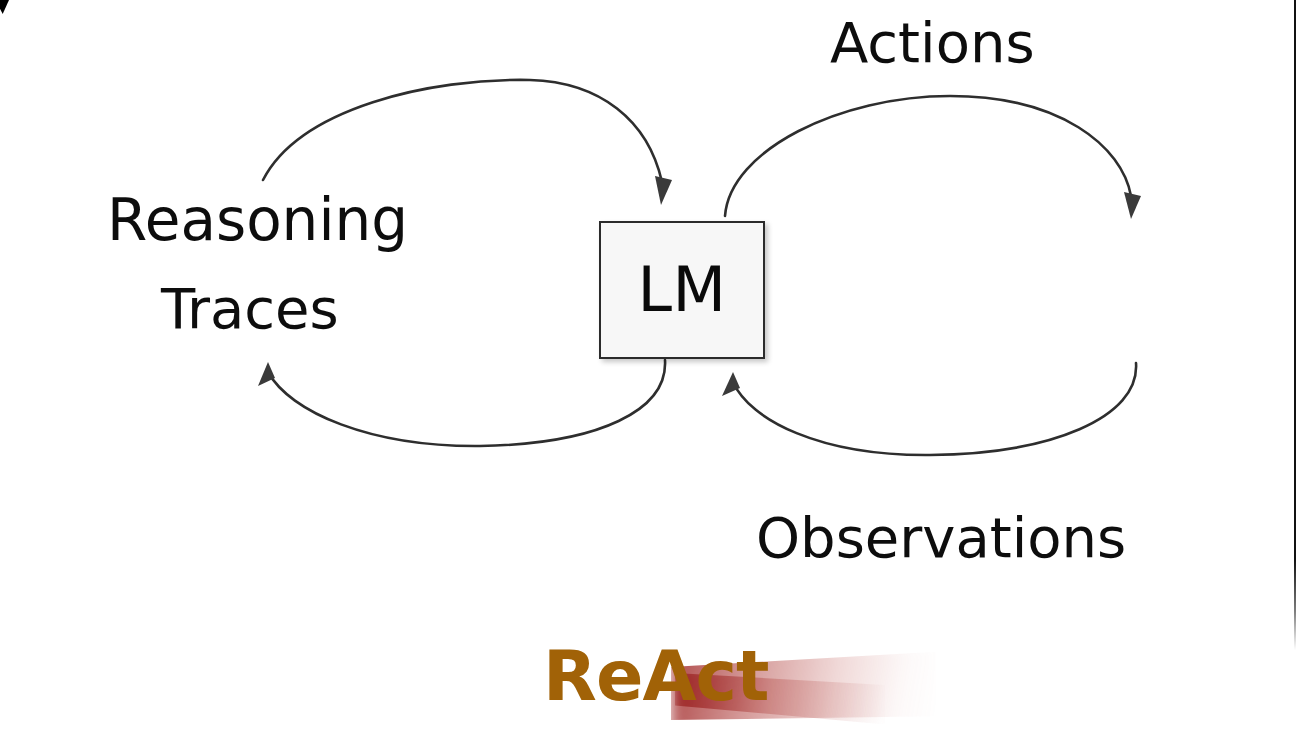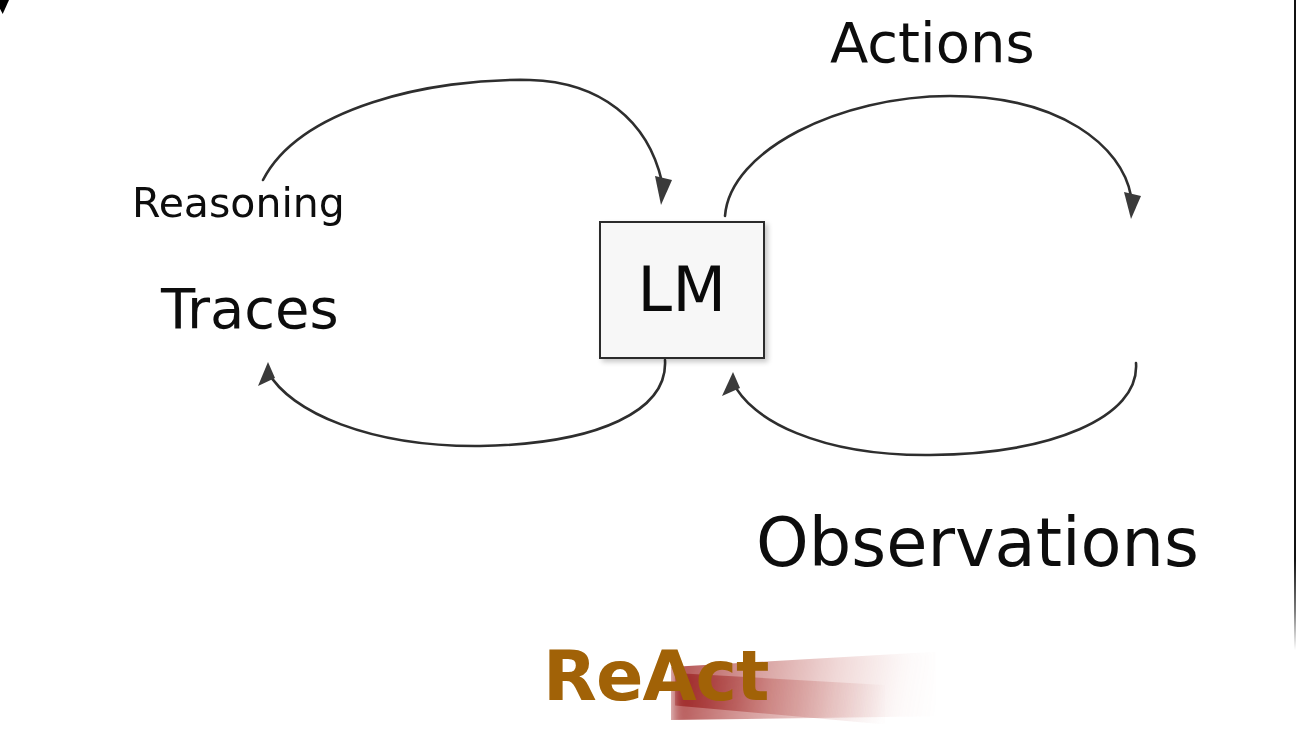--- a/index.html
+++ b/index.html
@@ -61,22 +61,22 @@
   #node-env { left: 1040px; top: 222px; width: 191px; height: 139px; }
 
   
   .caption {
     position: absolute;
     color: #0d0d0d;
     line-height: 1.06;
     white-space: nowrap;
   }
   #caption-actions      { left: 830px;  top: 13px;  font-size: 56px; text-align: right; }
-  #caption-observations { left: 756px;  top: 508px; font-size: 67px; }
-  #caption-reasoning    { left: 107px;  top: 182px; font-size: 41px; margin-left: 25px; }
+  #caption-observations { left: 756px;  top: 508px; font-size: 56px; }
+  #caption-reasoning    { left: 107px;  top: 190px; font-size: 58px; }
   #caption-traces       { left: 161px;  top: 279px; font-size: 56px; }
 
   
   #arrows {
     position: absolute;
     left: 0; top: 0;
     width: 1301px;
     height: 733px;
     pointer-events: none;
   }

